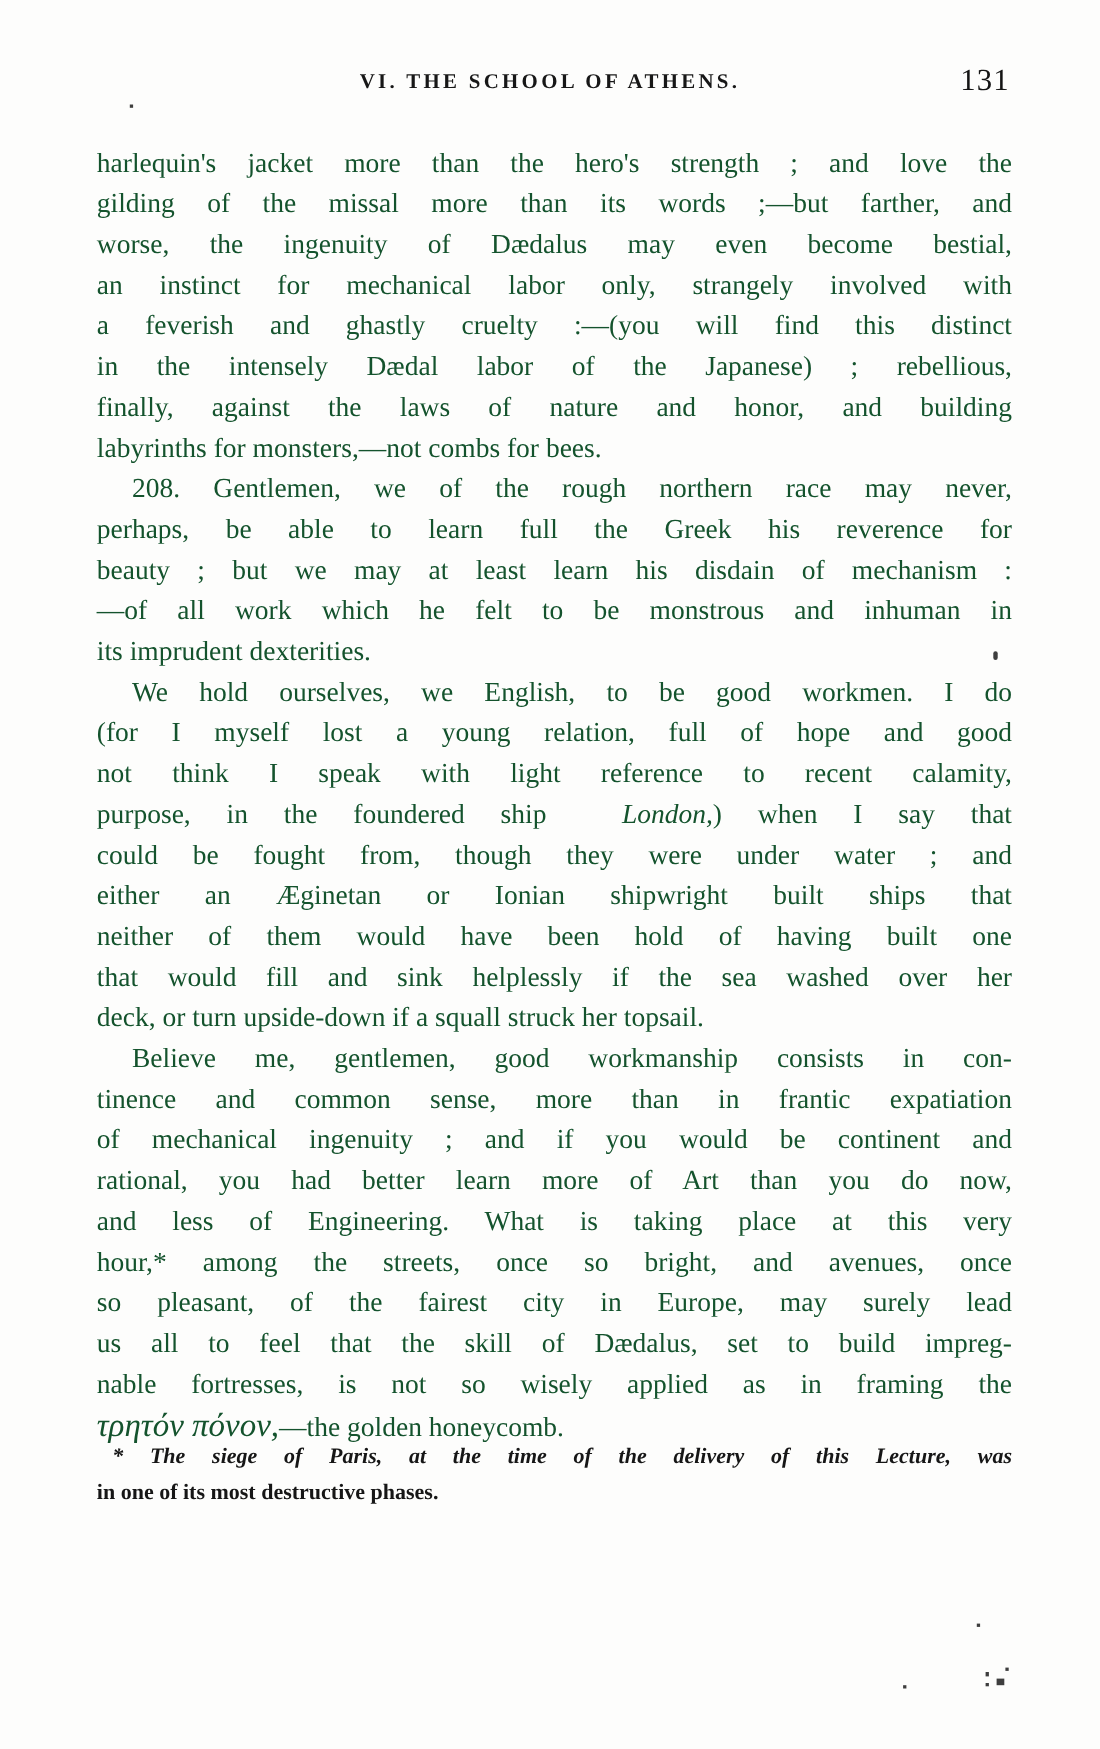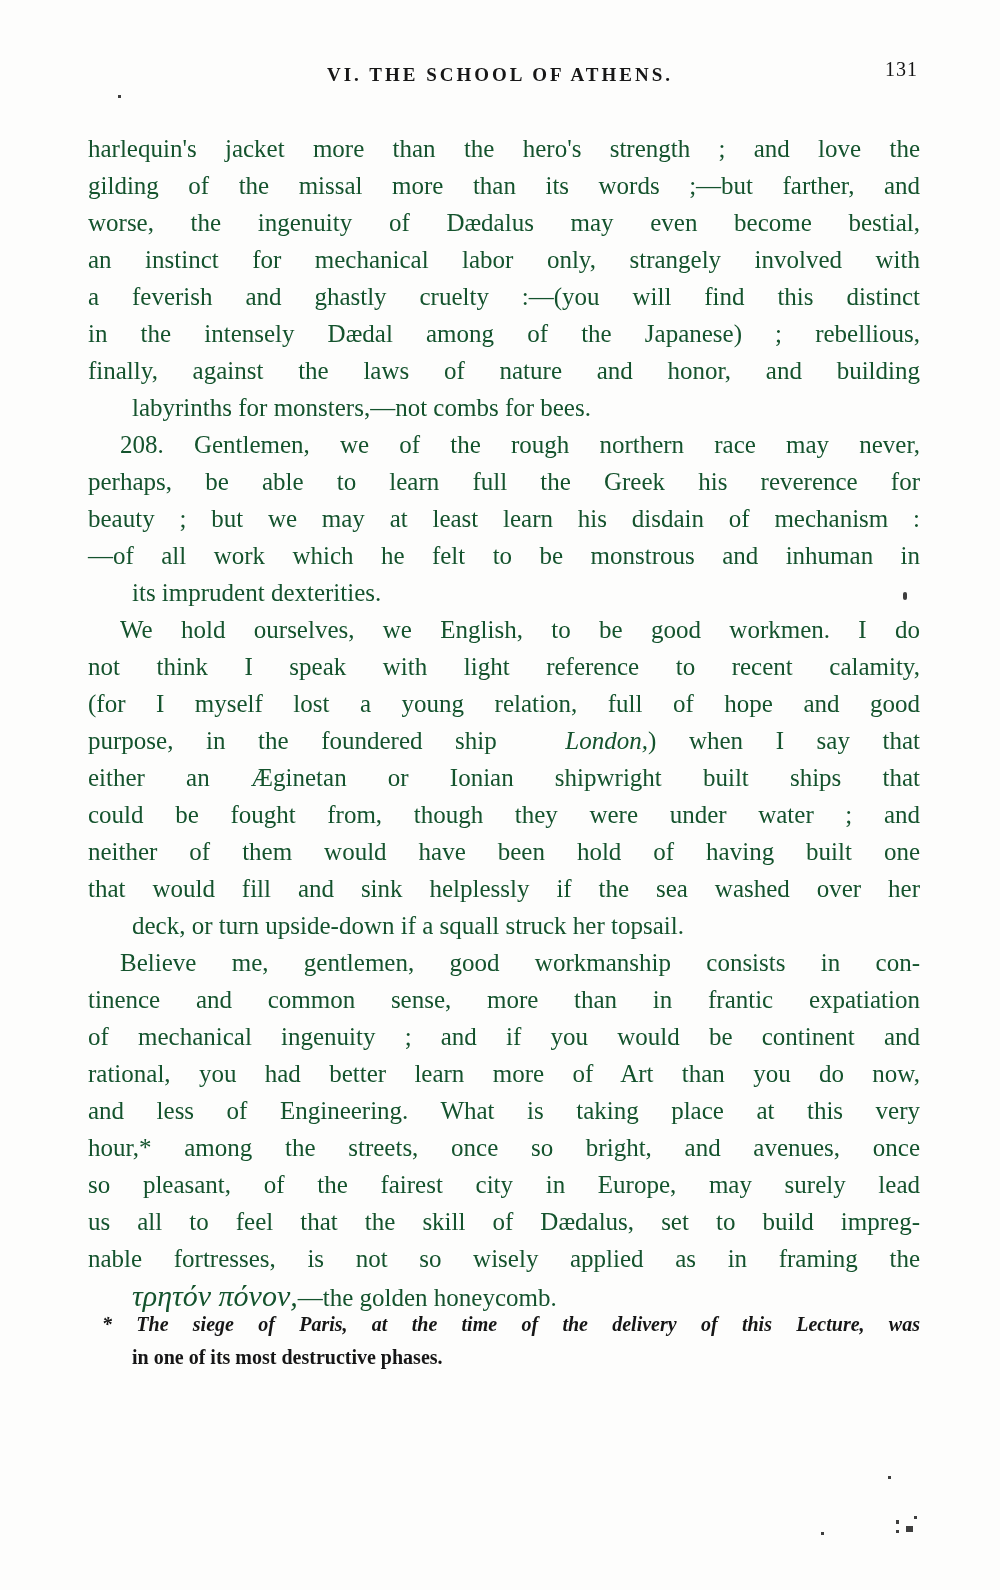--- a/index.html
+++ b/index.html
@@ -24,42 +24,41 @@
     text-align: center;
     font-size: 19px;
     font-weight: bold;
     letter-spacing: 3px;
     color: #171717;
   }
   .page-number {
     position: absolute;
     top: 58px;
     right: 82px;
-    font-size: 20px;
+    font-size: 28px;
     font-weight: normal;
     letter-spacing: 1px;
     color: #141414;
   }
   .body-text {
     position: absolute;
     top: 130px;
     left: 88px;
     width: 832px;
     font-size: 25px;
     line-height: 37px;
     color: #14532d;
   }
   .ln {
     text-align: justify;
     text-align-last: justify;
     white-space: normal;
   }
   .ln.last {
     text-align-last: left;
-    margin-left: 44px;
   }
   .ln.indent {
     text-indent: 32px;
   }
   .it {
     font-style: italic;
     margin-left: 36px;
   }
   .greek {
     font-style: italic;
@@ -94,36 +93,36 @@
   <div class="running-header">VI.  THE  SCHOOL  OF  ATHENS.</div>
   <div class="page-number">131</div>
 
   <div class="body-text">
 
     <div class="ln">harlequin's jacket more than the hero's strength ; and love the</div>
     <div class="ln">gilding of the missal more than its words ;—but farther, and</div>
     <div class="ln">worse, the ingenuity of Dædalus may even become bestial,</div>
     <div class="ln">an instinct for mechanical labor only, strangely involved with</div>
     <div class="ln">a feverish and ghastly cruelty :—(you will find this distinct</div>
-    <div class="ln">in the intensely Dædal among of the Japanese) ; rebellious,</div>
+    <div class="ln">in the intensely Dædal labor of the Japanese) ; rebellious,</div>
     <div class="ln">finally, against the laws of nature and honor, and building</div>
     <div class="ln last">labyrinths for monsters,—not combs for bees.</div>
 
     <div class="ln indent">208. Gentlemen, we of the rough northern race may never,</div>
     <div class="ln">perhaps, be able to learn full the Greek his reverence for</div>
     <div class="ln">beauty ; but we may at least learn his disdain of mechanism :</div>
     <div class="ln">—of all work which he felt to be monstrous and inhuman in</div>
     <div class="ln last">its imprudent dexterities.</div>
 
     <div class="ln indent">We hold ourselves, we English, to be good workmen.  I do</div>
+    <div class="ln">(for I myself lost a young relation, full of hope and good</div>
     <div class="ln">not think I speak with light reference to recent calamity,</div>
-    <div class="ln">(for I myself lost a young relation, full of hope and good</div>
     <div class="ln"><span>purpose, in the foundered ship </span><span class="it">London,</span><span>) when I say that</span></div>
+    <div class="ln">could be fought from, though they were under water ; and</div>
     <div class="ln">either an Æginetan or Ionian shipwright built ships that</div>
-    <div class="ln">could be fought from, though they were under water ; and</div>
     <div class="ln">neither of them would have been hold of having built one</div>
     <div class="ln">that would fill and sink helplessly if the sea washed over her</div>
     <div class="ln last">deck, or turn upside-down if a squall struck her topsail.</div>
 
     <div class="ln indent">Believe me, gentlemen, good workmanship consists in con-</div>
     <div class="ln">tinence and common sense, more than in frantic expatiation</div>
     <div class="ln">of mechanical ingenuity ; and if you would be continent and</div>
     <div class="ln">rational, you had better learn more of Art than you do now,</div>
     <div class="ln">and less of Engineering.  What is taking place at this very</div>
     <div class="ln">hour,* among the streets, once so bright, and avenues, once</div>

